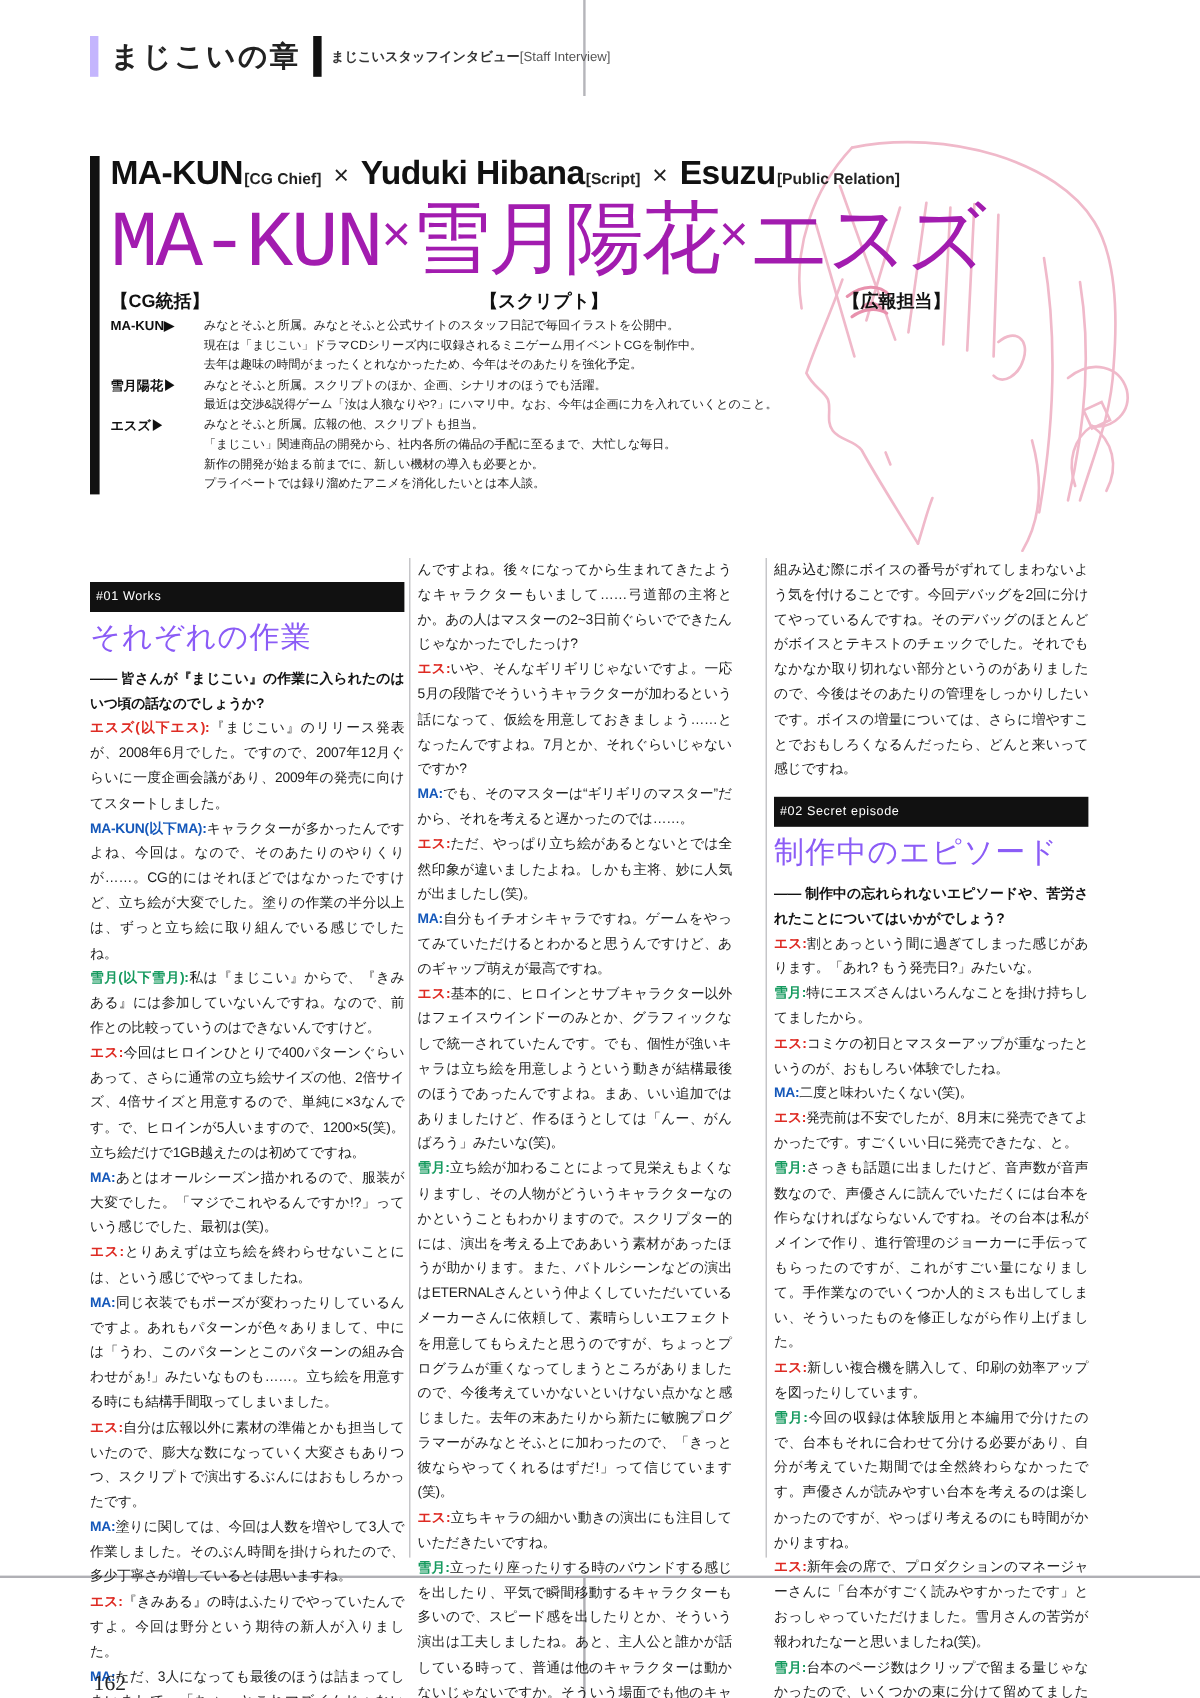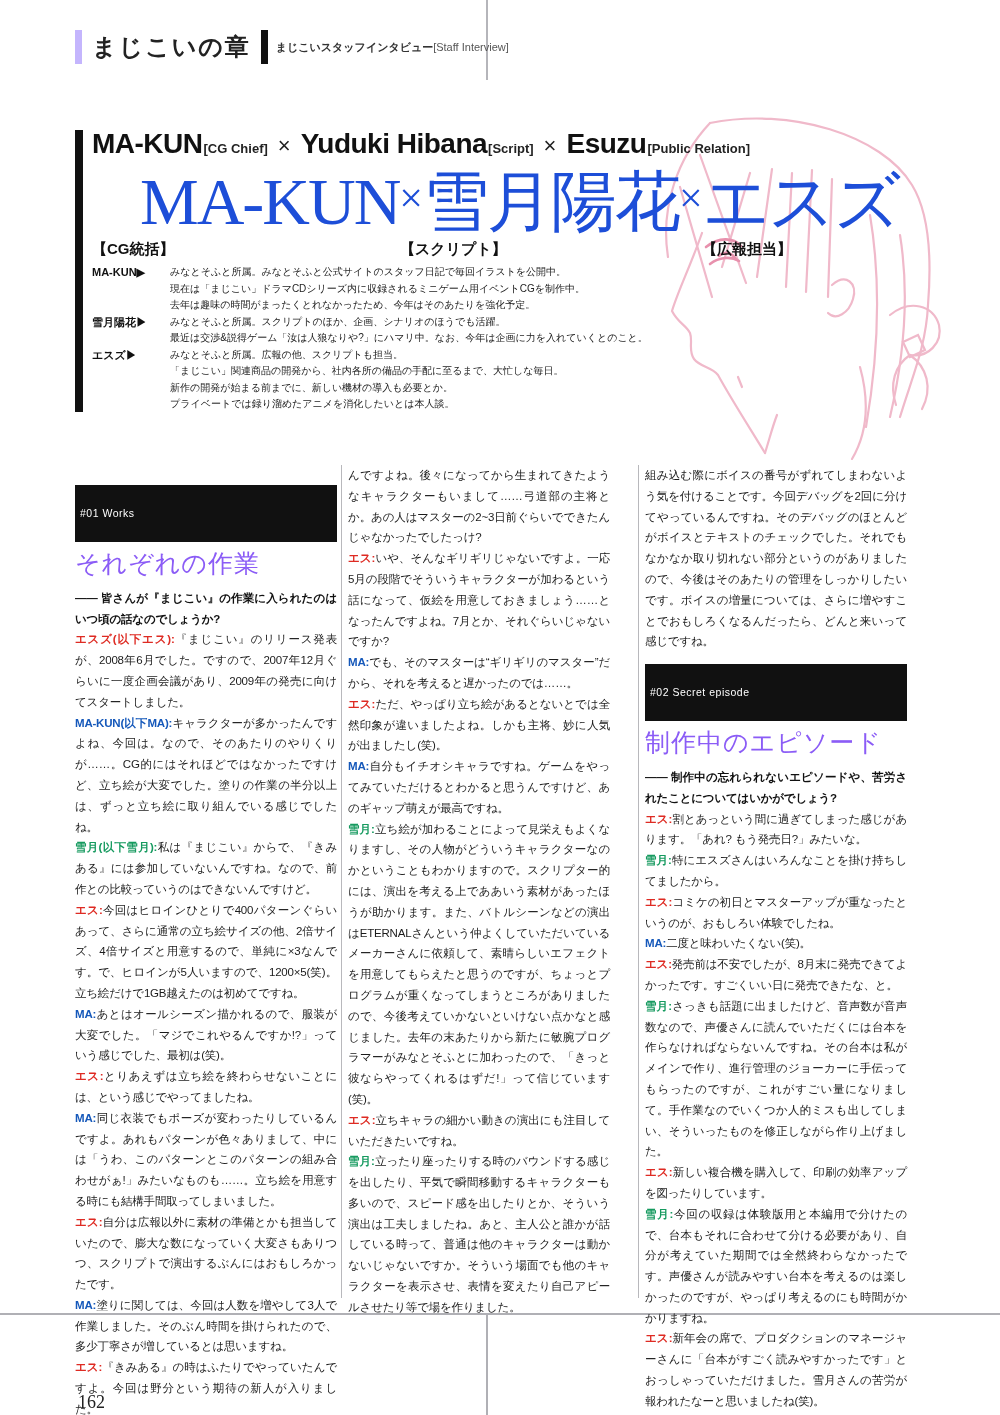--- a/index.html
+++ b/index.html
@@ -18,22 +18,22 @@
   .hrule-bottom{position:absolute;left:0;top:1313px;width:1000px;height:2px;background:#b0b0b5;}
   .vrule-bottom{position:absolute;left:486px;top:1313px;width:2px;height:102px;background:#b0b0b5;}
 
   
   .title-bar{position:absolute;left:75px;top:130px;width:8px;height:282px;background:#111;z-index:2;}
   .title-block{position:absolute;left:92px;top:128px;width:870px;z-index:2;}
   .t-row1{display:flex;align-items:baseline;white-space:nowrap;}
   .t-name{font-size:28px;font-weight:bold;letter-spacing:-0.5px;color:#111;}
   .t-role{font-size:13px;font-weight:bold;color:#222;margin-left:1px;}
   .t-x{font-size:22px;color:#222;margin:0 10px;font-weight:normal;}
-  .t-main{font-family:Liberation Serif, serif;font-size:66px;line-height:72px;
-    letter-spacing:-2px;white-space:nowrap;color:#1d4ed8;margin-top:2px;margin-left:48px;}
+  .t-main{font-family:Liberation Mono, monospace;font-size:66px;line-height:72px;
+    letter-spacing:-2px;white-space:nowrap;color:#a21caf;margin-top:2px;}
   .t-main .mx{font-size:42px;vertical-align:12px;letter-spacing:0;}
   .t-roles{position:relative;height:24px;margin-top:2px;font-size:15px;font-weight:bold;color:#111;}
   .t-roles span{position:absolute;top:0;}
 
   
   .profiles{position:absolute;left:92px;top:264px;width:560px;z-index:2;}
   .prof{display:flex;}
   .prof-label{width:78px;font-size:11px;font-weight:bold;color:#111;line-height:16.5px;flex:none;}
   .prof-lines{font-size:10px;line-height:16.5px;color:#222;}
 
@@ -48,21 +48,21 @@
   .col3{left:645px;}
   .divider{position:absolute;top:465px;width:1px;height:833px;background:#b8b8bc;z-index:1;}
   .div1{left:341px;}
   .div2{left:638px;}
   .para{margin:0;}
   .q{font-weight:bold;color:#111;}
   .spk{font-weight:bold;}
   .red{color:#de2b23;}
   .blue{color:#1558ba;}
   .green{color:#169a5f;margin-top:38px;}
-  .secbar{background:#111;color:#fff;font-size:10.5px;padding:18px 5px;margin-bottom:6px;letter-spacing:0.5px;}
+  .secbar{background:#111;color:#fff;font-size:10.5px;padding:2px 5px;margin-bottom:6px;letter-spacing:0.5px;}
   .sechead{font-size:25px;font-weight:normal;color:#8b5cf6;margin:2px 0 10px 0;letter-spacing:1px;line-height:30px;}
   .sec2{margin-top:12px;}
 
   
   .pagenum{position:absolute;left:78px;top:1352px;font-family:"Liberation Serif",serif;
     font-size:18px;color:#222;z-index:2;margin-top:40px;}
 </style>
 </head>
 <body>
 
@@ -178,20 +178,21 @@
   <p class="para"><span class="spk blue">MA:</span><span>ただ、3人になっても最後のほうは詰まってしまいまして、「ちょっとこれマズイんじゃないの?」という状況になりましたけど、なんとか間に合わせることができました。</span></p>
 
 </div>
 
 <div class="col col2">
   <p class="para"><span>んですよね。後々になってから生まれてきたようなキャラクターもいまして……弓道部の主将とか。あの人はマスターの2~3日前ぐらいでできたんじゃなかったでしたっけ?</span></p>
   <p class="para"><span class="spk red">エス:</span><span>いや、そんなギリギリじゃないですよ。一応5月の段階でそういうキャラクターが加わるという話になって、仮絵を用意しておきましょう……となったんですよね。7月とか、それぐらいじゃないですか?</span></p>
   <p class="para"><span class="spk blue">MA:</span><span>でも、そのマスターは“ギリギリのマスター”だから、それを考えると遅かったのでは……。</span></p>
   <p class="para"><span class="spk red">エス:</span><span>ただ、やっぱり立ち絵があるとないとでは全然印象が違いましたよね。しかも主将、妙に人気が出ましたし(笑)。</span></p>
   <p class="para"><span class="spk blue">MA:</span><span>自分もイチオシキャラですね。ゲームをやってみていただけるとわかると思うんですけど、あのギャップ萌えが最高ですね。</span></p>
+  <p class="para"><span class="spk red">エス:</span><span>基本的に、ヒロインとサブキャラクター以外はフェイスウインドーのみとか、グラフィックなしで統一されていたんです。でも、個性が強いキャラは立ち絵を用意しようという動きが結構最後のほうであったんですよね。まあ、いい追加ではありましたけど、作るほうとしては「んー、がんばろう」みたいな(笑)。</span></p>
   <p class="para"><span class="spk green">雪月:</span><span>立ち絵が加わることによって見栄えもよくなりますし、その人物がどういうキャラクターなのかということもわかりますので。スクリプター的には、演出を考える上でああいう素材があったほうが助かります。また、バトルシーンなどの演出はETERNALさんという仲よくしていただいているメーカーさんに依頼して、素晴らしいエフェクトを用意してもらえたと思うのですが、ちょっとプログラムが重くなってしまうところがありましたので、今後考えていかないといけない点かなと感じました。去年の末あたりから新たに敏腕プログラマーがみなとそふとに加わったので、「きっと彼ならやってくれるはずだ!」って信じています(笑)。</span></p>
   <p class="para"><span class="spk red">エス:</span><span>立ちキャラの細かい動きの演出にも注目していただきたいですね。</span></p>
   <p class="para"><span class="spk green">雪月:</span><span>立ったり座ったりする時のバウンドする感じを出したり、平気で瞬間移動するキャラクターも多いので、スピード感を出したりとか、そういう演出は工夫しましたね。あと、主人公と誰かが話している時って、普通は他のキャラクターは動かないじゃないですか。そういう場面でも他のキャラクターを表示させ、表情を変えたり自己アピールさせたり等で場を作りました。</span></p>
 
 </div>
 
 <div class="col col3">
   <p class="para"><span>組み込む際にボイスの番号がずれてしまわないよう気を付けることです。今回デバッグを2回に分けてやっているんですね。そのデバッグのほとんどがボイスとテキストのチェックでした。それでもなかなか取り切れない部分というのがありましたので、今後はそのあたりの管理をしっかりしたいです。ボイスの増量については、さらに増やすことでおもしろくなるんだったら、どんと来いって感じですね。</span></p>
   <div class="secbar sec2">#02 Secret episode</div>
   <div class="sechead">制作中のエピソード</div>

